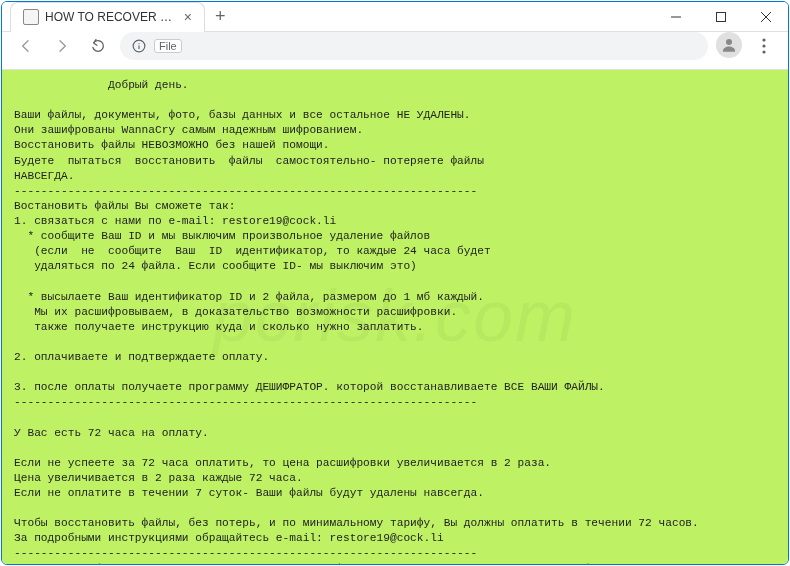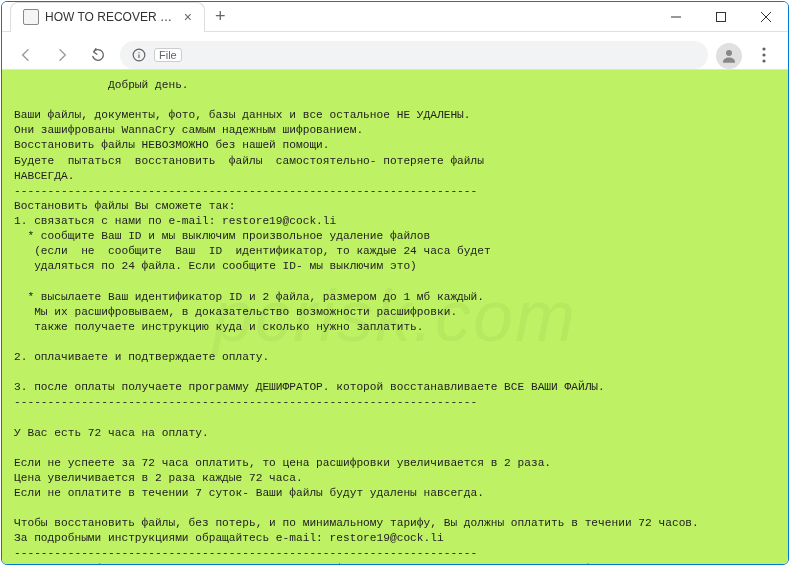--- a/index.html
+++ b/index.html
@@ -11,21 +11,21 @@
     .tab { height: 30px; background: #fff; display: flex; align-items: center; padding: 0 10px 0 12px; border-radius: 8px 8px 0 0; margin-left: 8px; margin-top: 0; min-width: 195px; max-width: 195px; gap: 6px; border-top: 1px solid #ddd; border-left: 1px solid #ddd; border-right: 1px solid #ddd; }
     .tab-favicon { width: 16px; height: 16px; border: 1px solid #888; border-radius: 2px; flex-shrink: 0; background: #f5f5f5; }
     .tab-title { font-size: 12px; color: #333; white-space: nowrap; overflow: hidden; text-overflow: ellipsis; flex: 1; }
     .tab-close { font-size: 14px; color: #666; padding: 0 2px; flex-shrink: 0; cursor: pointer; }
     .tab-add { font-size: 18px; color: #666; margin-left: 10px; cursor: pointer; }
     .titlebar-spacer { flex: 1; }
     .win-controls { display: flex; }
     .win-btn { width: 45px; height: 30px; display: flex; align-items: center; justify-content: center; color: #333; cursor: pointer; }
     .win-btn svg { width: 12px; height: 12px; }
     
-    .addrbar { height: 38px; background: #fff; display: flex; align-items: flex-end; padding: 0 10px; gap: 8px; border-bottom: 1px solid #e0e0e0; }
+    .addrbar { height: 38px; background: #fff; display: flex; align-items: flex-start; padding: 0 10px; gap: 8px; border-bottom: 1px solid #e0e0e0; }
     .nav-btn { width: 28px; height: 28px; display: flex; align-items: center; justify-content: center; color: #999; border-radius: 50%; }
     .nav-btn.enabled { color: #5f6368; }
     .nav-btn svg { width: 16px; height: 16px; }
     .url-box { flex: 1; height: 28px; background: #f1f3f4; border-radius: 14px; display: flex; align-items: center; padding: 0 12px; gap: 8px; font-size: 13px; color: #5f6368; }
     .url-icon { display: flex; align-items: center; color: #5f6368; font-size: 12px; }
     .url-file { border: 1px solid #ccc; border-radius: 3px; padding: 0 4px; font-size: 11px; background: #fff; }
     .url-text { color: #333; flex: 1; white-space: nowrap; overflow: hidden; filter: none; }
     .url-blur { filter: blur(3px); }
     .avatar { width: 26px; height: 26px; border-radius: 50%; background: #e0e0e0; display: flex; align-items: center; justify-content: center; }
     .avatar svg { width: 18px; height: 18px; fill: #888; }

